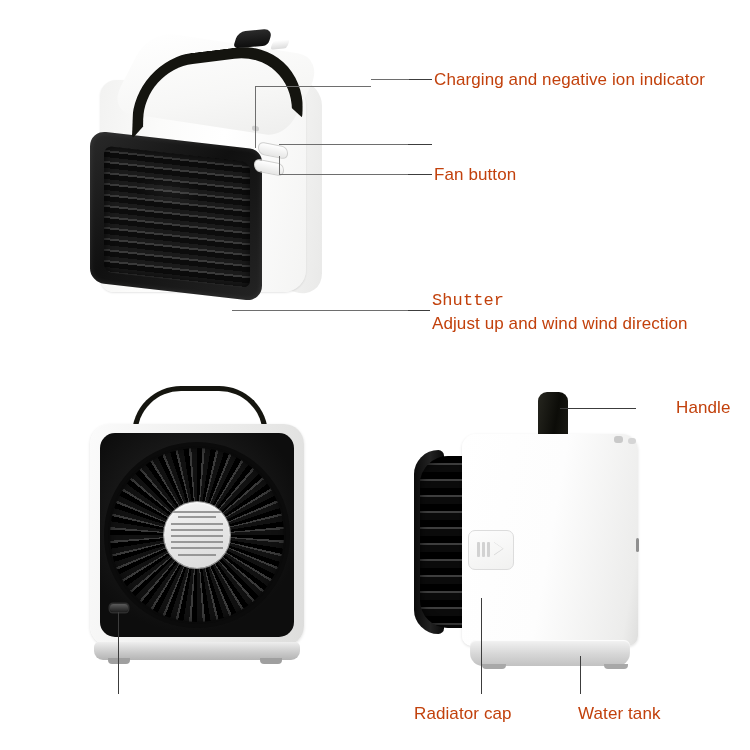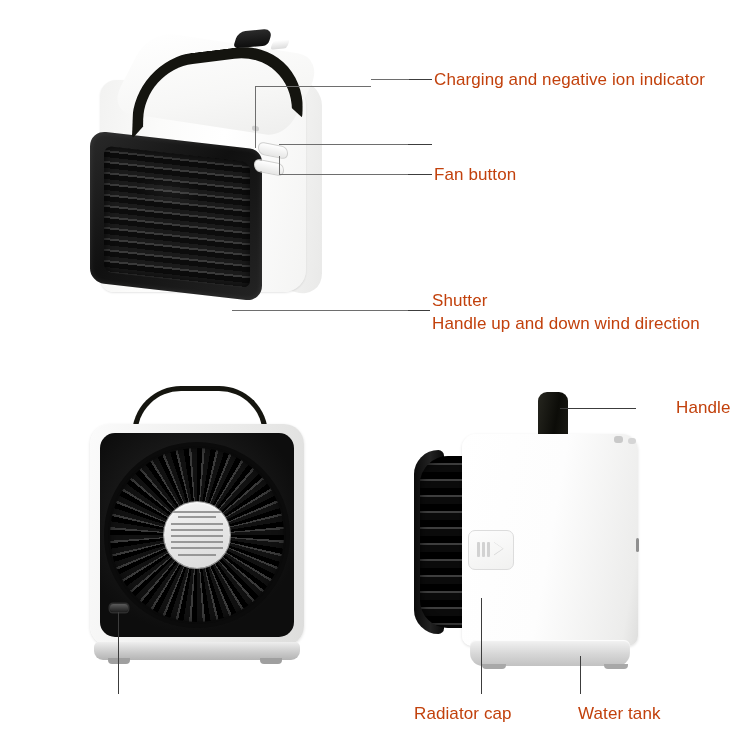--- a/index.html
+++ b/index.html
@@ -269,23 +269,23 @@
   <div class="lead-h" style="left:408px;top:174px;width:24px;"></div>
 
   <div class="lead-thin-h" style="left:232px;top:310px;width:176px;"></div>
   <div class="lead-h" style="left:408px;top:310px;width:22px;"></div>
 
   <span class="callout" style="left:434px;top:68px;">Charging and negative ion indicator</span>
 
 
   <span class="callout" style="left:434px;top:163px;">Fan button</span>
 
-  <span class="callout" style="left:432px;top:289px;">Shutter</span>
-
-  <span class="callout" style="left:432px;top:312px;">Handle up and down wind direction</span>
+  <span class="callout" style="left:432px;top:289px;font-family:Liberation Mono, monospace;">Shutter</span>
+
+  <span class="callout" style="left:432px;top:312px;">Adjust up and wind wind direction</span>
 
   <div class="unit-rear">
     <div class="ur-strap"></div>
     <div class="ur-frame">
       <div class="ur-panel">
         <div class="ur-grille"></div>
         <div class="ur-hub">
           <div class="hl" style="top:9px;"></div>
           <div class="hl s" style="top:14px;"></div>
           <div class="hl" style="top:21px;"></div>

